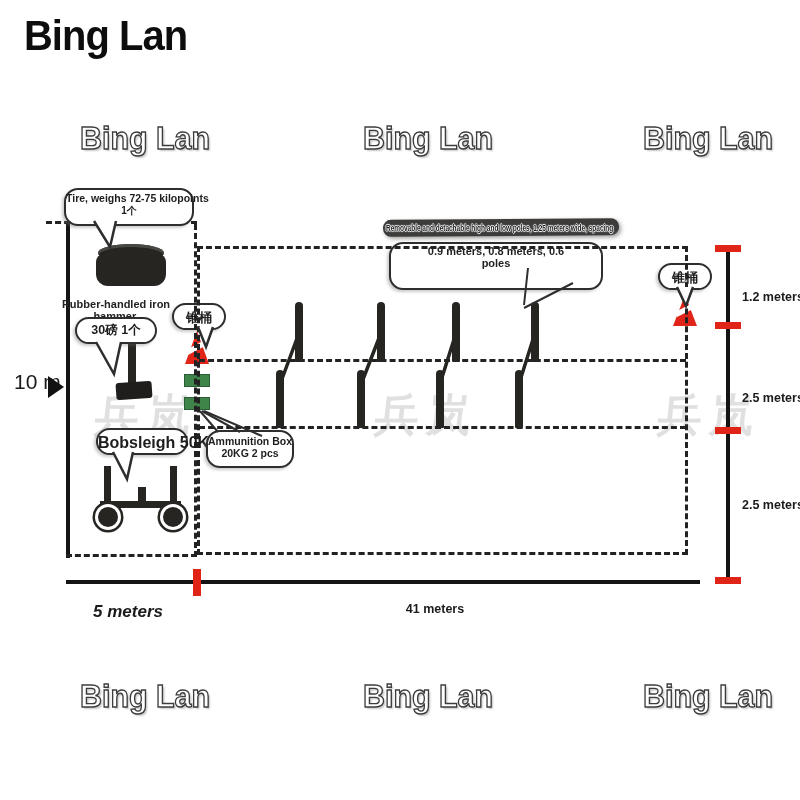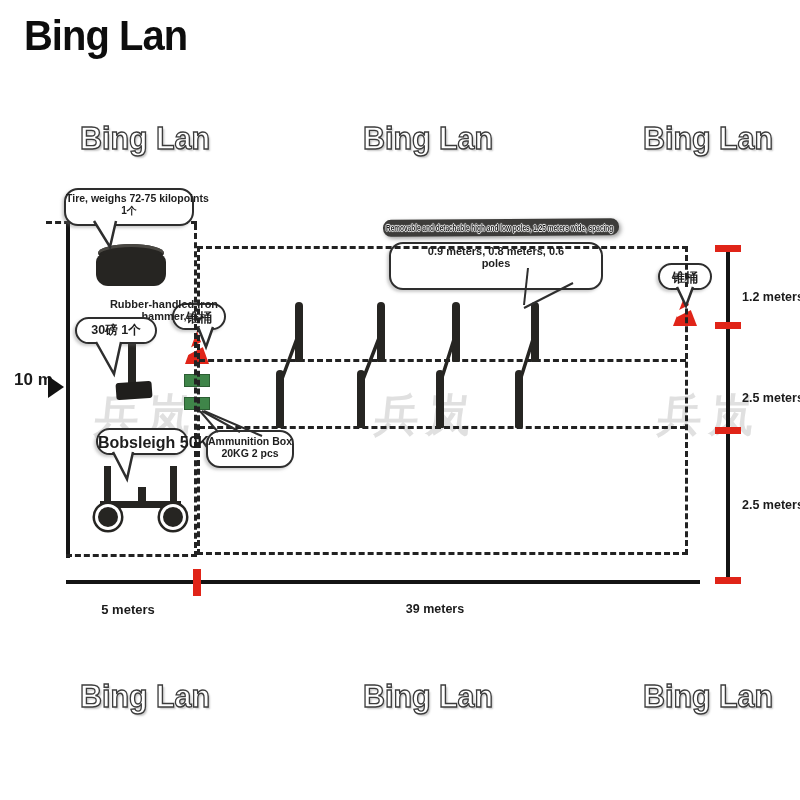--- a/index.html
+++ b/index.html
@@ -27,21 +27,21 @@
   .tire-top{background:#262522;border-radius:50%;box-shadow:inset 0 3px 0 #4a4843;}
   .hammer-handle{background:#262522;border-radius:4px 4px 0 0;}
   .hammer-head{background:#1f1e1c;border-radius:3px;transform:rotate(-4deg);}
   .sled-part{background:#262522;}
   .wheel{width:26px;height:26px;border-radius:50%;background:#262522;border:3px solid #fff;
     box-shadow:0 0 0 2.5px #262522;box-sizing:border-box;}
   
   .bubble{background:#fff;border:2.5px solid #2e2e2e;border-radius:14px;box-sizing:border-box;
     text-align:center;box-shadow:-2px 2px 3px rgba(110,110,110,.35);}
   .bubble .s1{font-size:10.5px;font-weight:600;white-space:nowrap;}
-  .cap-label{font-size:11px;font-weight:600;text-align:center;color:#222;margin-left:48px;}
+  .cap-label{font-size:11px;font-weight:600;text-align:center;color:#222;}
   .banner{background:#3d3c3a;border-radius:8px;box-shadow:2px 2px 4px rgba(80,80,80,.55);
     transform:rotate(-.4deg);}
   .banner-text{font-size:9px;font-weight:600;color:#1a1a1a;white-space:nowrap;
     text-shadow:0 0 2px #fff,1px 0 1px #fff,-1px 0 1px #fff,0 1px 1px #fff,0 -1px 1px #fff;
     transform:scaleX(.72);transform-origin:left top;}
   .cn-line{font-size:13px;font-weight:bold;color:#3d3d3d;white-space:nowrap;}
   .en-line{font-size:11px;font-weight:600;color:#1f1f1f;}
   
   .meas{background:#141414;}
   .red{background:#e02418;}
@@ -156,27 +156,27 @@
     <path d="M677,287 L686,306 L693,287" fill="#fff" stroke="#2e2e2e" stroke-width="2.5"></path>
 
     <path d="M528,268 L524,305" stroke="#2e2e2e" stroke-width="2"></path>
     <path d="M573,283 L524,308" stroke="#2e2e2e" stroke-width="2"></path>
 
     <path d="M200,411 L218,432" stroke="#2e2e2e" stroke-width="2"></path>
     <path d="M202,411 L240,432" stroke="#2e2e2e" stroke-width="2"></path>
     <path d="M204,411 L262,436" stroke="#2e2e2e" stroke-width="2"></path>
   </svg>
 
-  <div class="abs meas-label" style="left:14px;top:370px;font-size:17px;font-weight:bold;">10 m</div>
+  <div class="abs meas-label" style="left:14px;top:370px;font-size:21px;font-weight:normal;">10 m</div>
   <div class="abs arrow-right" style="left:48px;top:376px;"></div>
 
   <div class="abs meas" style="left:66px;top:580px;width:634px;height:4px;"></div>
   <div class="abs red" style="left:193px;top:569px;width:8px;height:27px;"></div>
-  <div class="abs meas-label" style="left:88px;top:602px;width:80px;text-align:center;font-size:13px;">5 meters</div>
-  <div class="abs meas-label" style="left:395px;top:602px;width:80px;text-align:center;">39 meters</div>
+  <div class="abs meas-label" style="left:88px;top:602px;width:80px;text-align:center;font-size:17px;font-style:italic;">5 meters</div>
+  <div class="abs meas-label" style="left:395px;top:602px;width:80px;text-align:center;">41 meters</div>
 
   <div class="abs meas" style="left:726px;top:248px;width:4px;height:334px;"></div>
   <div class="abs red" style="left:715px;top:245px;width:26px;height:7px;"></div>
   <div class="abs red" style="left:715px;top:322px;width:26px;height:7px;"></div>
   <div class="abs red" style="left:715px;top:427px;width:26px;height:7px;"></div>
   <div class="abs red" style="left:715px;top:577px;width:26px;height:7px;"></div>
   <div class="abs meas-label" style="left:742px;top:290px;">1.2 meters</div>
   <div class="abs meas-label" style="left:742px;top:391px;">2.5 meters</div>
   <div class="abs meas-label" style="left:742px;top:498px;">2.5 meters</div>
 

